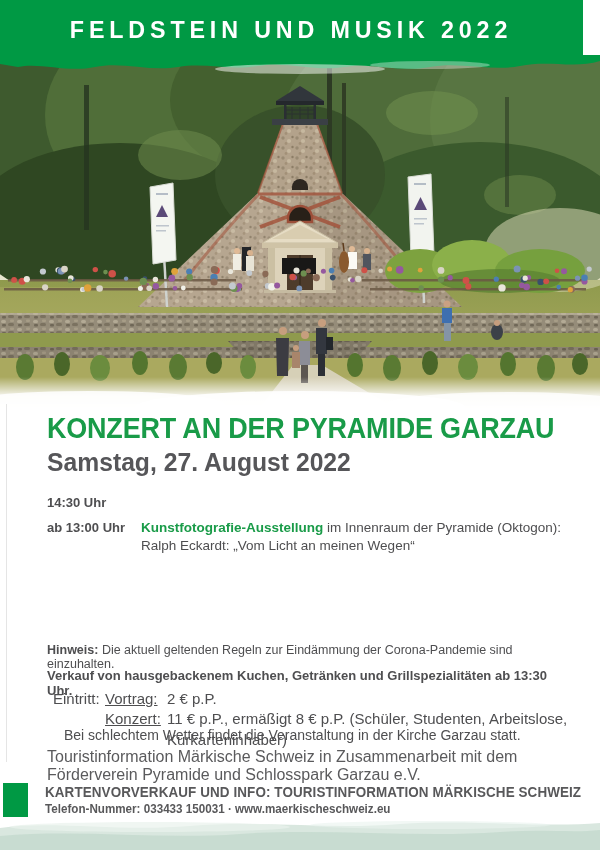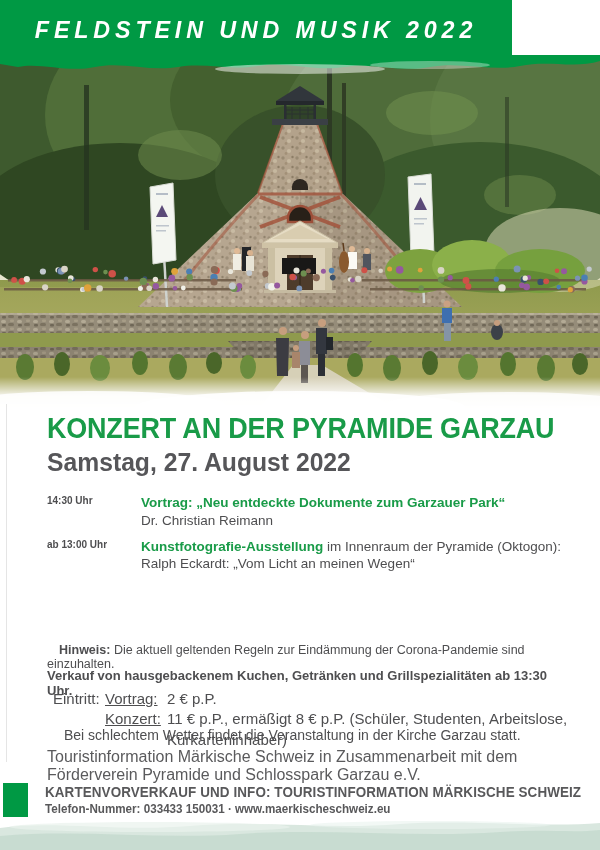--- a/index.html
+++ b/index.html
@@ -10,23 +10,23 @@
   }
   *{margin:0;padding:0;box-sizing:border-box;}
   html,body{background:#888;}
   body{font-family:"Liberation Sans", sans-serif;}
   .poster{
     position:relative;width:600px;height:850px;background:#ffffff;
     overflow:hidden;margin:0 auto;
   }
   
   .header-band{
-    position:absolute;left:0;top:0;width:512px;height:56px;
+    position:absolute;left:0;top:0;width:583px;height:56px;
     background:var(--brand-green);
-    display:flex;align-items:center;justify-content:center;font-style:italic;
+    display:flex;align-items:center;justify-content:center;
   }
   .header-title{
     color:#ffffff;font-weight:bold;font-size:24px;letter-spacing:5px;
     transform:scaleX(0.97);white-space:nowrap;padding-top:4px;
   }
   
   .photo-wrap{position:absolute;left:0;top:55px;width:600px;height:355px;}
   .photo-wrap svg{display:block;}
   
   .left-line{
@@ -43,32 +43,32 @@
   .event-date{
     position:absolute;left:47px;top:447px;
     color:#565659;font-size:26px;font-weight:bold;
     transform:scaleX(0.95);transform-origin:left center;white-space:nowrap;
   }
   
   .schedule{position:absolute;left:47px;top:494px;width:525px;}
   .sched-row{display:flex;margin-bottom:8px;}
   .sched-time{
     width:94px;flex-shrink:0;color:var(--text-dark);
-    font-weight:bold;font-size:10px;line-height:1.32;
+    font-weight:bold;font-size:13px;line-height:1.32;
   }
   .sched-body{flex:1;font-size:13.5px;line-height:1.32;}
   .sched-title{color:var(--text-green);font-weight:bold;}
   .sched-title-rest{color:var(--text-dark);font-weight:normal;}
   .sched-detail{color:var(--text-dark);white-space:pre-line;}
   
   .notice{
     position:absolute;left:47px;top:643px;width:525px;
     font-size:12.5px;color:var(--text-dark);
   }
-  .notice b{font-weight:bold;margin-left:12px;}
+  .notice b{font-weight:bold;}
   .sales{
     position:absolute;left:47px;top:668px;width:525px;
     font-size:13px;font-weight:bold;color:var(--text-dark);
   }
   .admission{
     position:absolute;left:53px;top:689px;width:540px;
     font-size:15px;color:var(--text-dark);line-height:1.35;
   }
   .adm-line{display:flex;}
   .adm-label{width:52px;flex-shrink:0;}
@@ -405,26 +405,20 @@
   </div>
 
   <div class="left-line"></div>
 
   <div class="event-title">KONZERT AN DER PYRAMIDE GARZAU</div>
   <div class="event-date">Samstag, 27. August 2022</div>
 
   <div class="schedule">
     <div class="sched-row">
       <div class="sched-time">14:30 Uhr</div>
-      <div class="sched-body">
-        <div>
-          <span class="sched-title">Vortrag: „Neu entdeckte Dokumente zum Garzauer Park“</span><span class="sched-title-rest"></span>
-        </div>
-        <div class="sched-detail">Dr. Christian Reimann</div>
-      </div>
     </div>
     <div class="sched-row">
       <div class="sched-time">ab 13:00 Uhr</div>
       <div class="sched-body">
         <div>
           <span class="sched-title">Kunstfotografie-Ausstellung</span><span class="sched-title-rest"> im Innenraum der Pyramide (Oktogon):</span>
         </div>
         <div class="sched-detail">Ralph Eckardt: „Vom Licht an meinen Wegen“</div>
       </div>
     </div>

